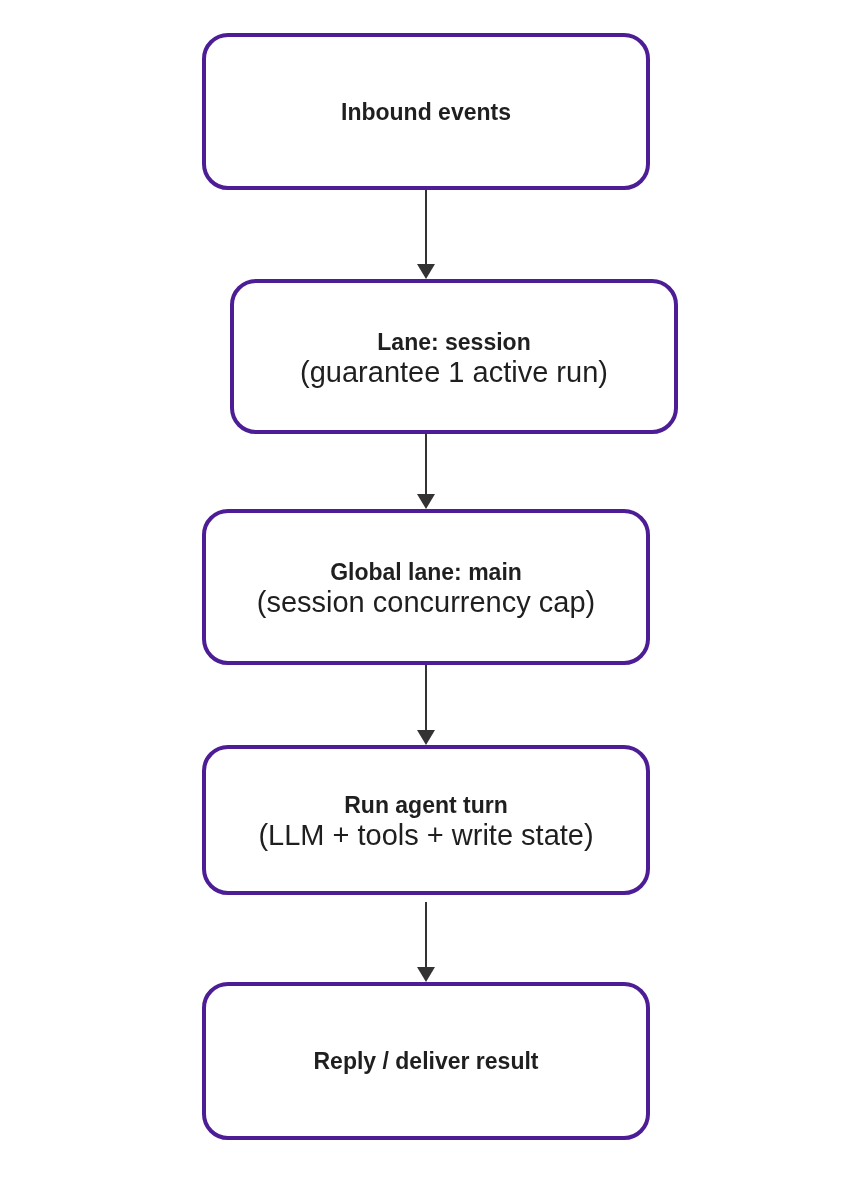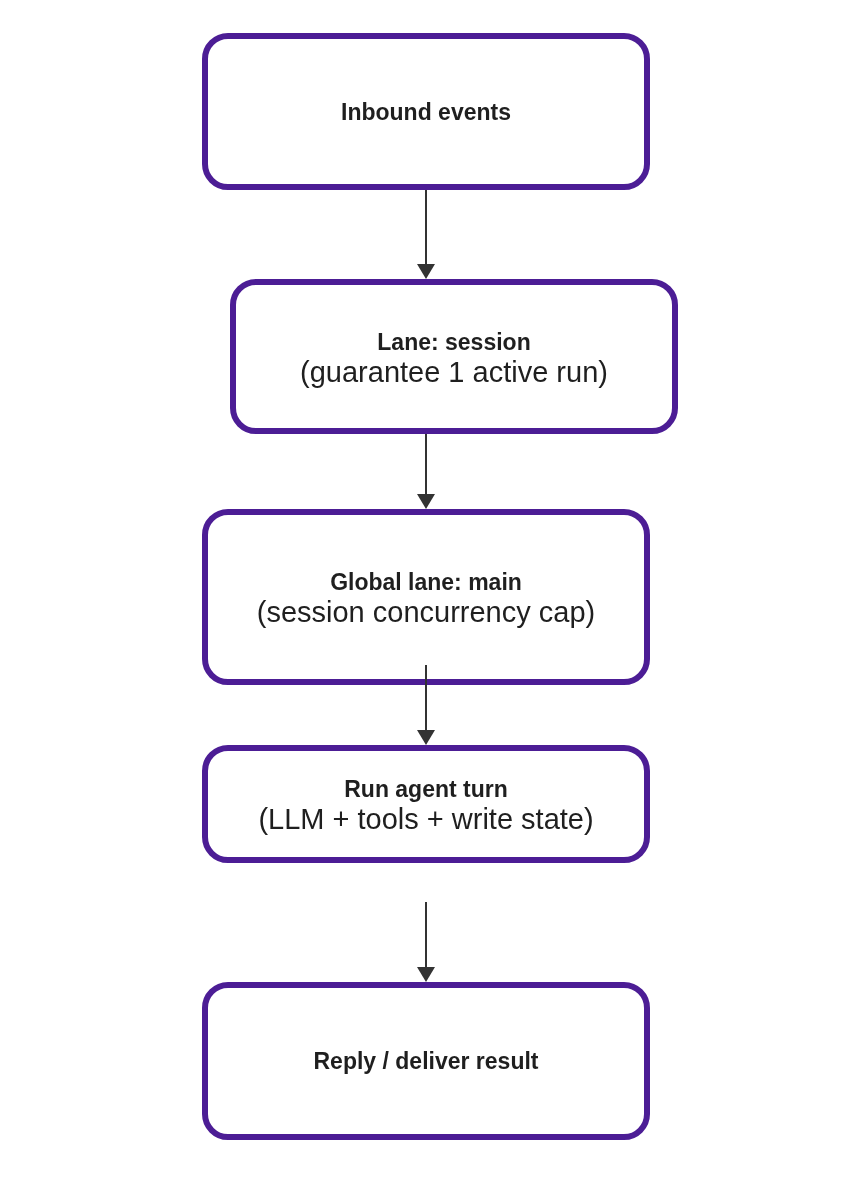--- a/index.html
+++ b/index.html
@@ -12,21 +12,21 @@
     width: 846px;
     height: 1181px;
     background: #ffffff;
     overflow: hidden;
   }
   .node {
     position: absolute;
     left: 202px;
     width: 448px;
     background: #ffffff;
-    border: 6px solid #4c1d95;
+    border: 4px solid #4c1d95;
     border-radius: 26px;
     display: flex;
     flex-direction: column;
     align-items: center;
     justify-content: center;
     text-align: center;
   }
   .node-title {
     font-weight: bold;
     font-size: 23px;
@@ -44,22 +44,22 @@
     left: 415px;
     width: 22px;
     display: block;
   }
   .arrow line { stroke: #333333; stroke-width: 2; }
   .arrow polygon { fill: #333333; }
 
   
   #node-0 { top: 33px;  height: 157px; }
   #node-1 { top: 279px; height: 155px; margin-left: 28px; }
-  #node-2 { top: 509px; height: 176px; }
-  #node-3 { top: 745px; height: 118px; }
+  #node-2 { top: 509px; height: 156px; }
+  #node-3 { top: 745px; height: 150px; }
   #node-4 { top: 982px; height: 158px; }
   #arrow-0 { top: 190px; height: 89px; }
   #arrow-1 { top: 434px; height: 75px; }
   #arrow-2 { top: 665px; height: 80px; }
   #arrow-3 { top: 902px; height: 80px; }
 </style>
 </head>
 <body>
 
 <div class="canvas">

